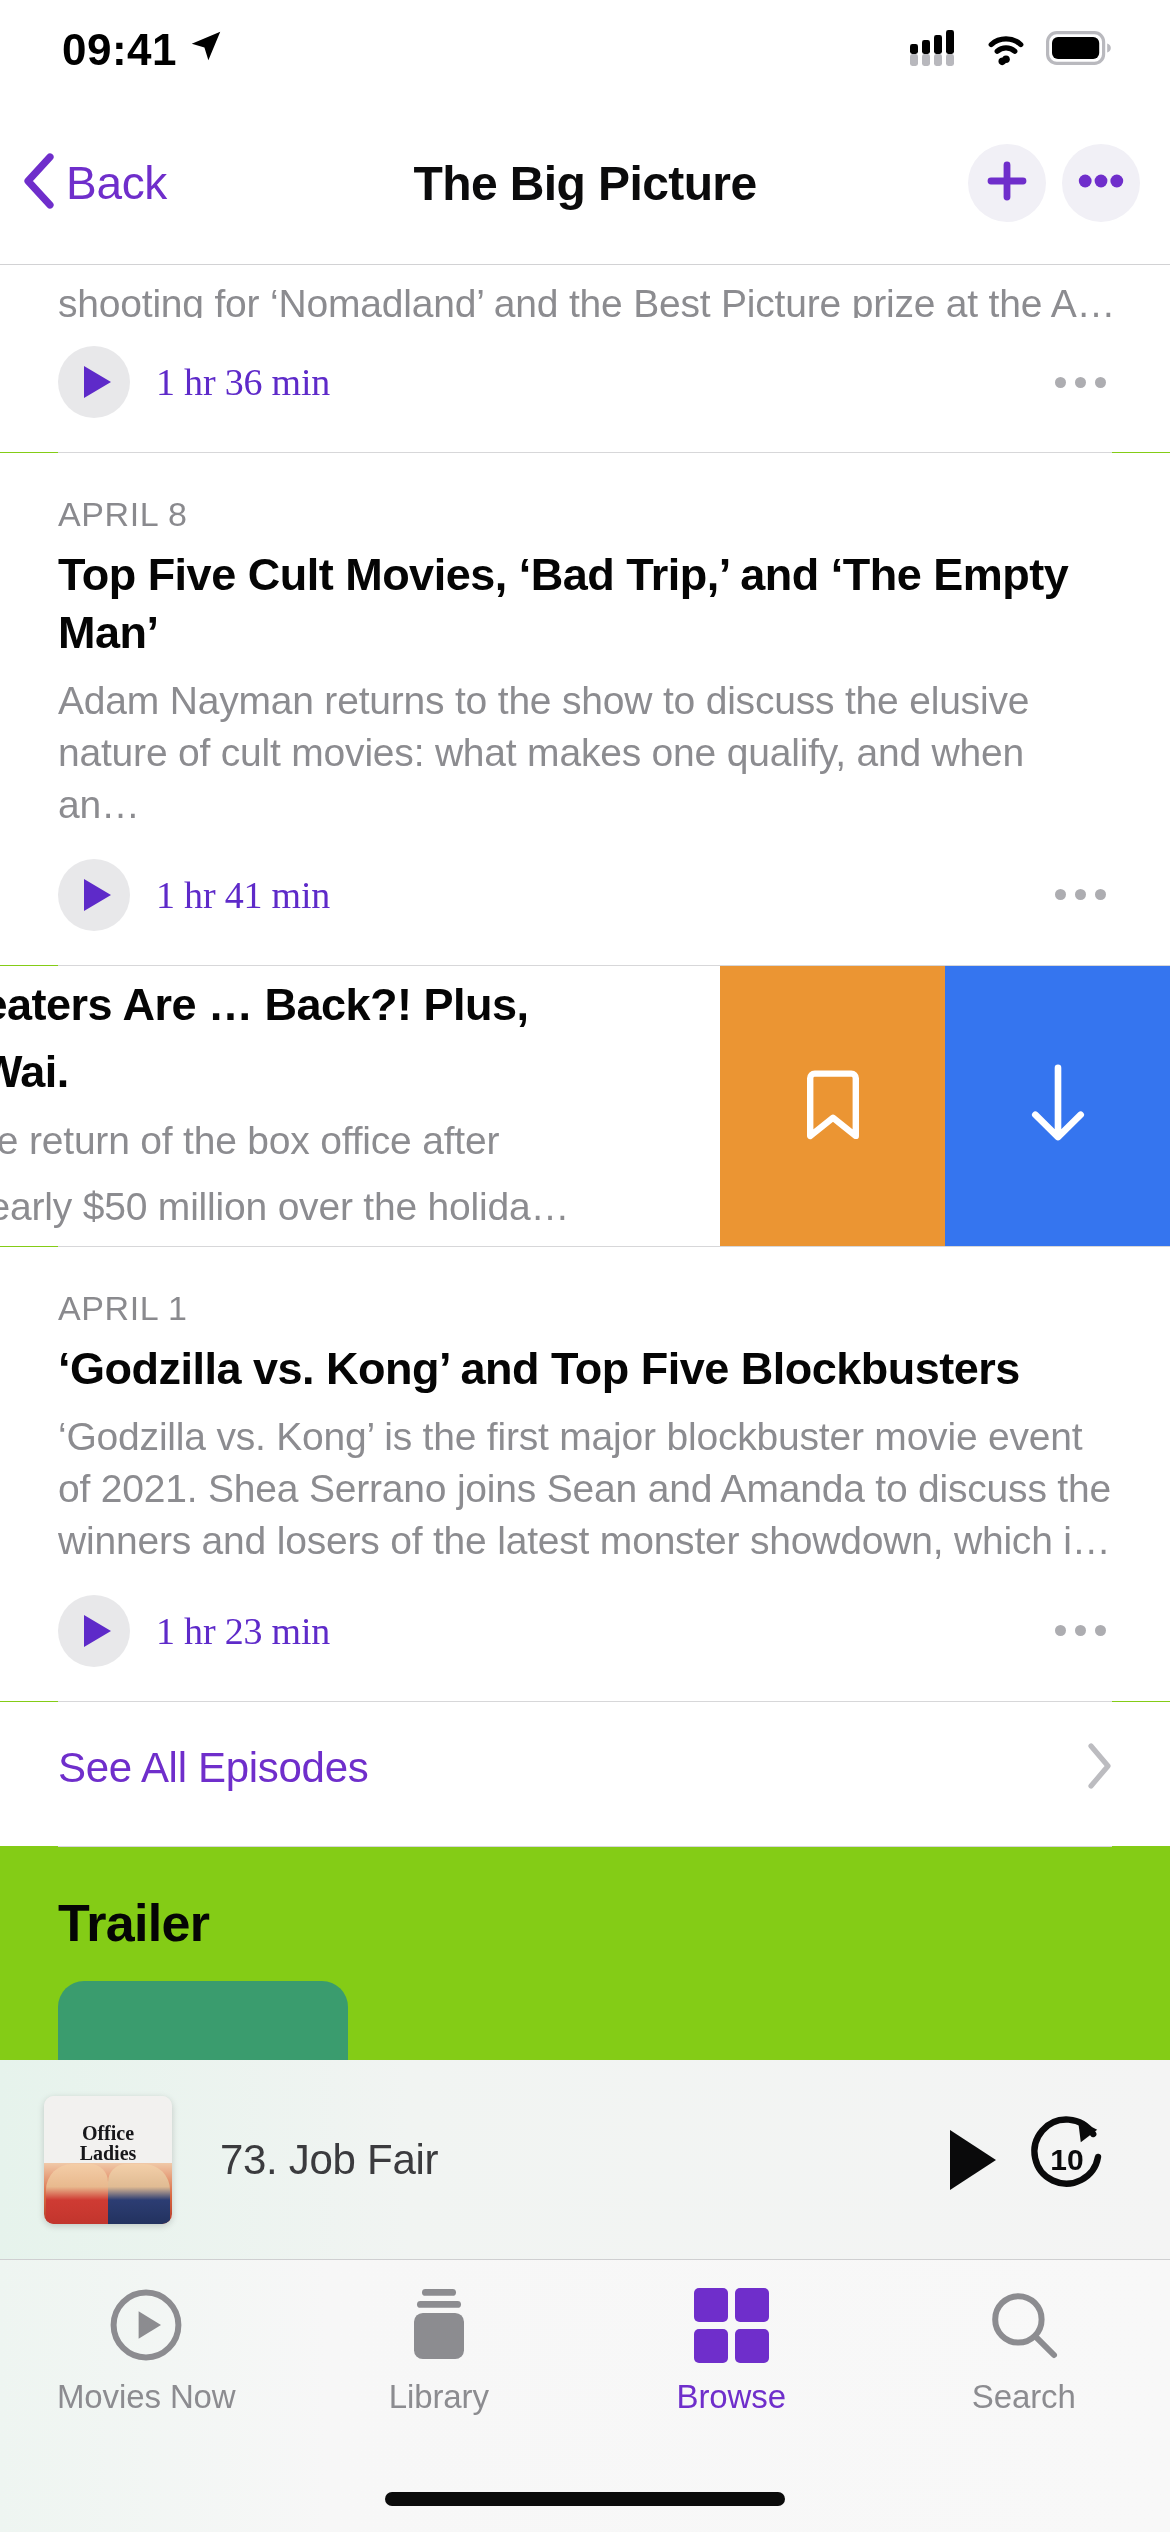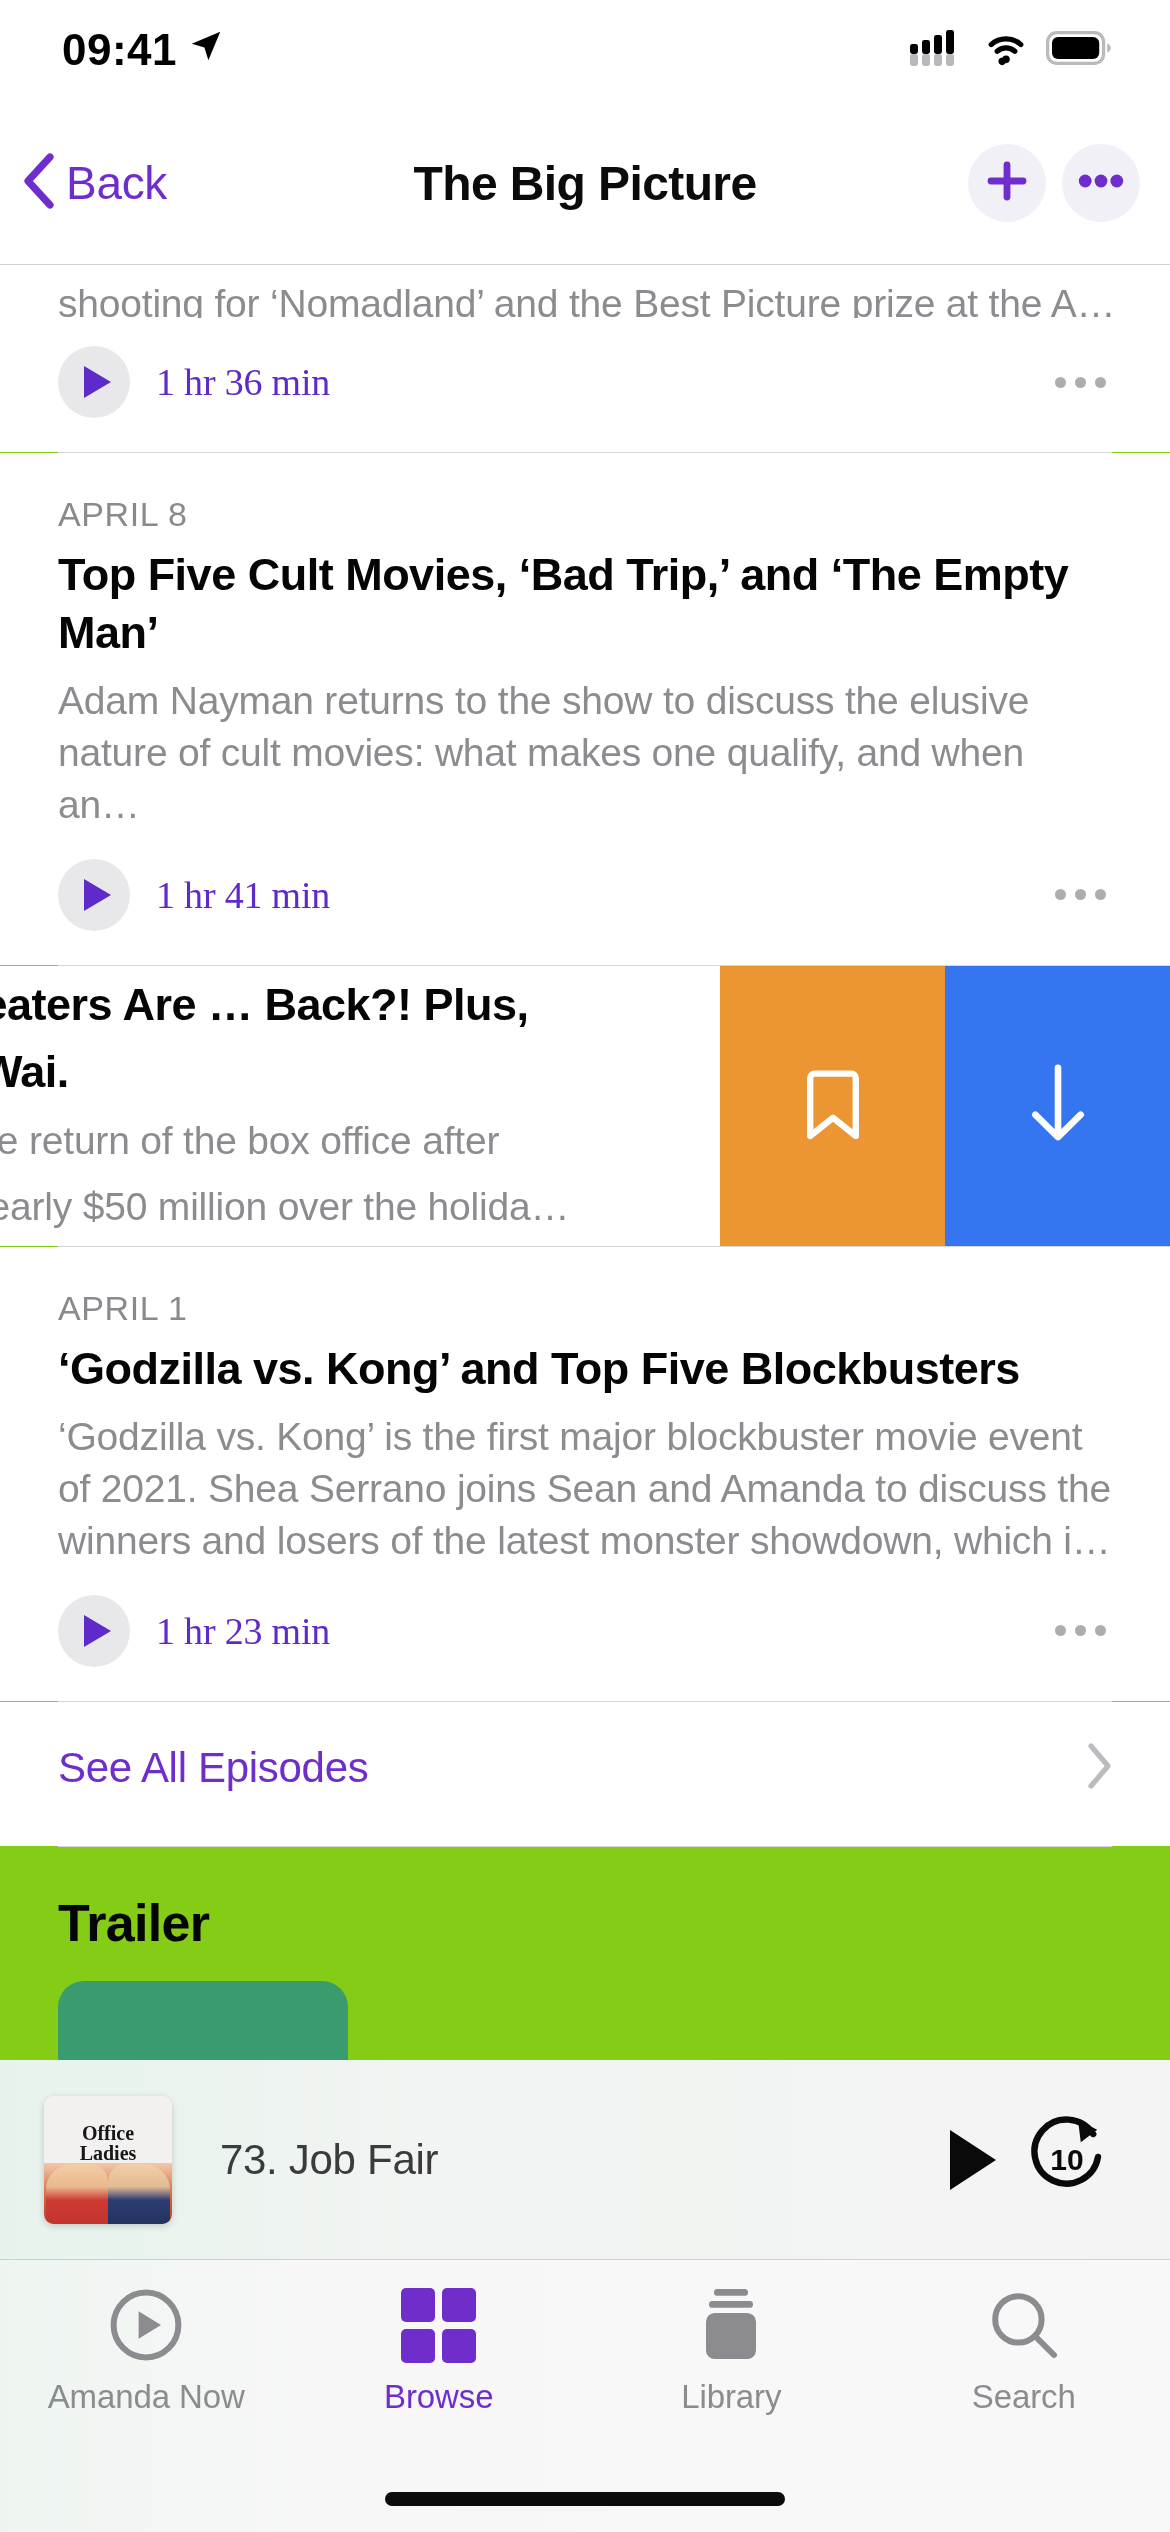--- a/index.html
+++ b/index.html
@@ -421,45 +421,45 @@
   </div>
 
   <div class="tabbar">
     <div class="tab">
       <div class="tab-icon">
         <svg width="74" height="74" viewBox="0 0 37 37">
           <circle cx="18.5" cy="18.5" r="16.2" fill="none" stroke="#8c8c90" stroke-width="3"></circle>
           <path d="M14.8 11.6 26 18.5l-11.2 6.9z" fill="#8c8c90"></path>
         </svg>
       </div>
-      <div class="tab-label">Amanda Now</div>
+      <div class="tab-label">Movies Now</div>
+    </div>
+    <div class="tab">
+      <div class="tab-icon">
+        <svg width="70" height="74" viewBox="0 0 35 37">
+          <rect x="9" y="0.5" width="17" height="3.4" rx="1.7" fill="#8c8c90"></rect>
+          <rect x="6.5" y="6.5" width="22" height="3.4" rx="1.7" fill="#8c8c90"></rect>
+          <rect x="5" y="12.5" width="25" height="23" rx="4.4" fill="#8c8c90"></rect>
+        </svg>
+      </div>
+      <div class="tab-label">Library</div>
     </div>
     <div class="tab active">
       <div class="tab-icon">
         <div class="grid-icon">
             <span></span>
             <span></span>
             <span></span>
             <span></span>
           </div>
       </div>
       <div class="tab-label">Browse</div>
     </div>
     <div class="tab">
       <div class="tab-icon">
-        <svg width="70" height="74" viewBox="0 0 35 37">
-          <rect x="9" y="0.5" width="17" height="3.4" rx="1.7" fill="#8c8c90"></rect>
-          <rect x="6.5" y="6.5" width="22" height="3.4" rx="1.7" fill="#8c8c90"></rect>
-          <rect x="5" y="12.5" width="25" height="23" rx="4.4" fill="#8c8c90"></rect>
-        </svg>
-      </div>
-      <div class="tab-label">Library</div>
-    </div>
-    <div class="tab">
-      <div class="tab-icon">
         <svg width="72" height="72" viewBox="0 0 36 36">
           <circle cx="15.2" cy="15.2" r="11.6" fill="none" stroke="#8c8c90" stroke-width="3"></circle>
           <path d="M23.8 23.8 33 33" stroke="#8c8c90" stroke-width="3" stroke-linecap="round"></path>
         </svg>
       </div>
       <div class="tab-label">Search</div>
     </div>
     <div class="home-indicator"></div>
   </div>
 

